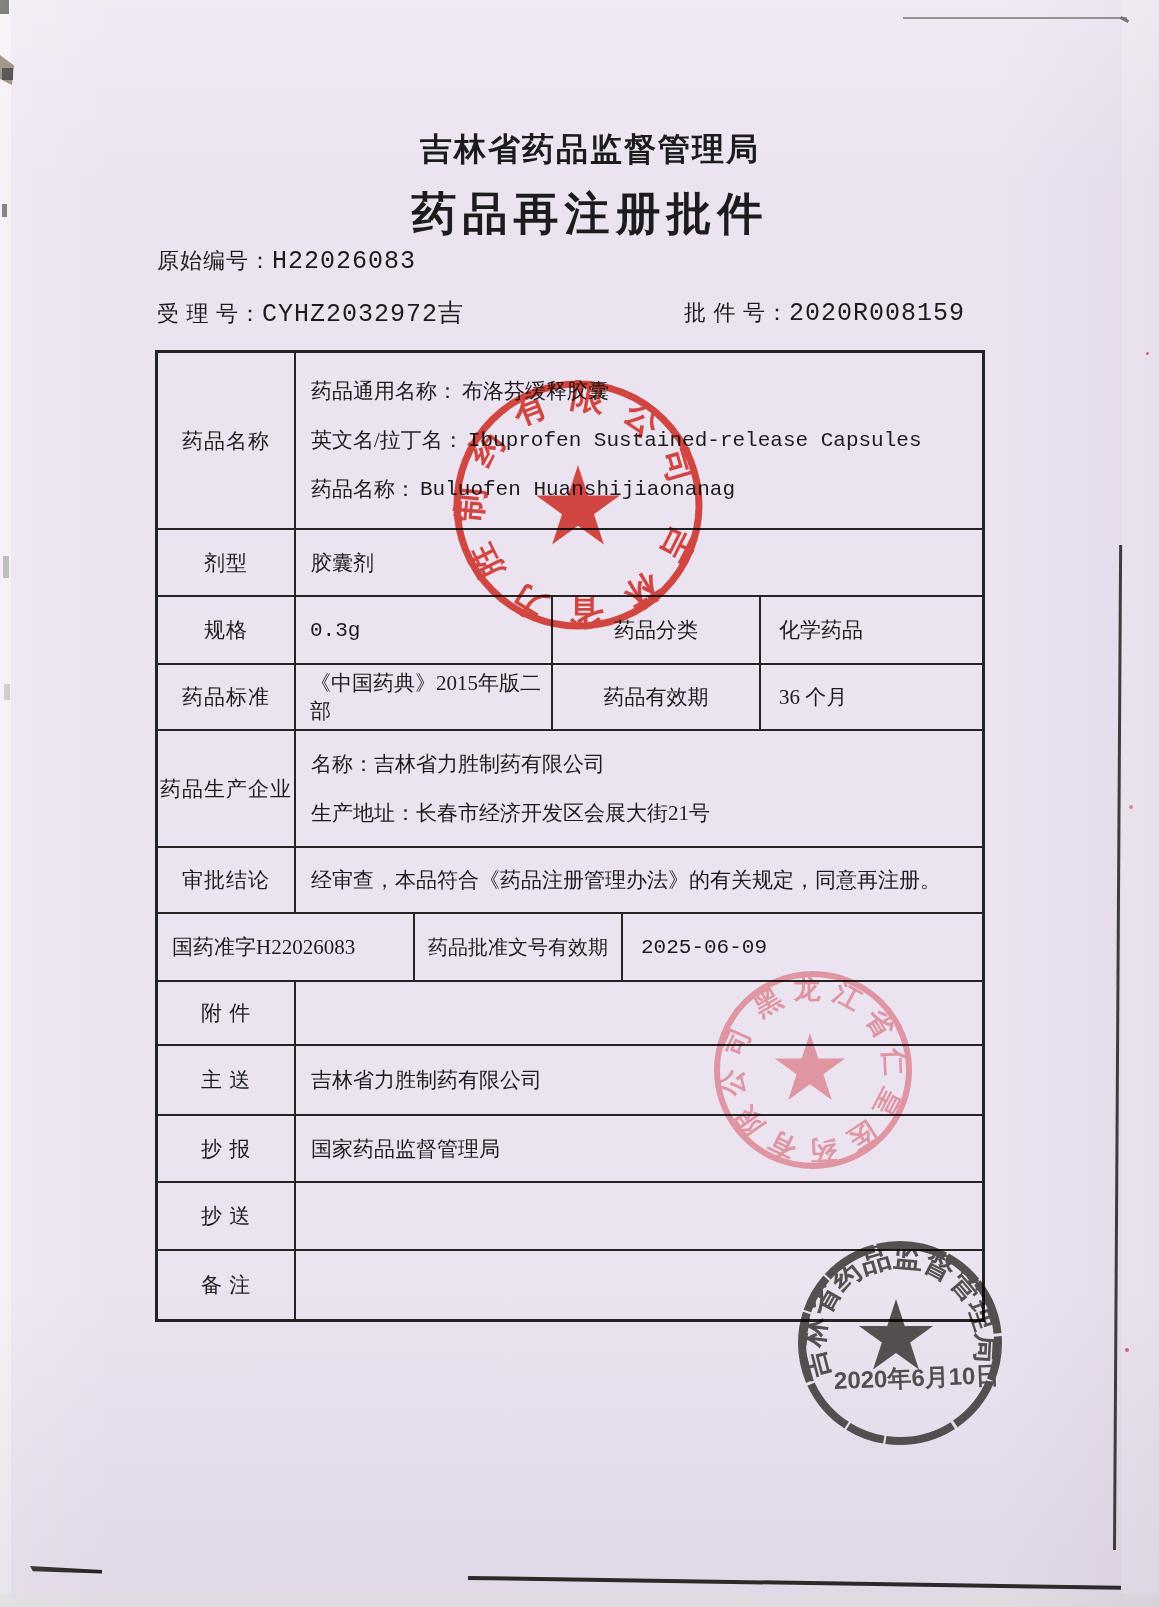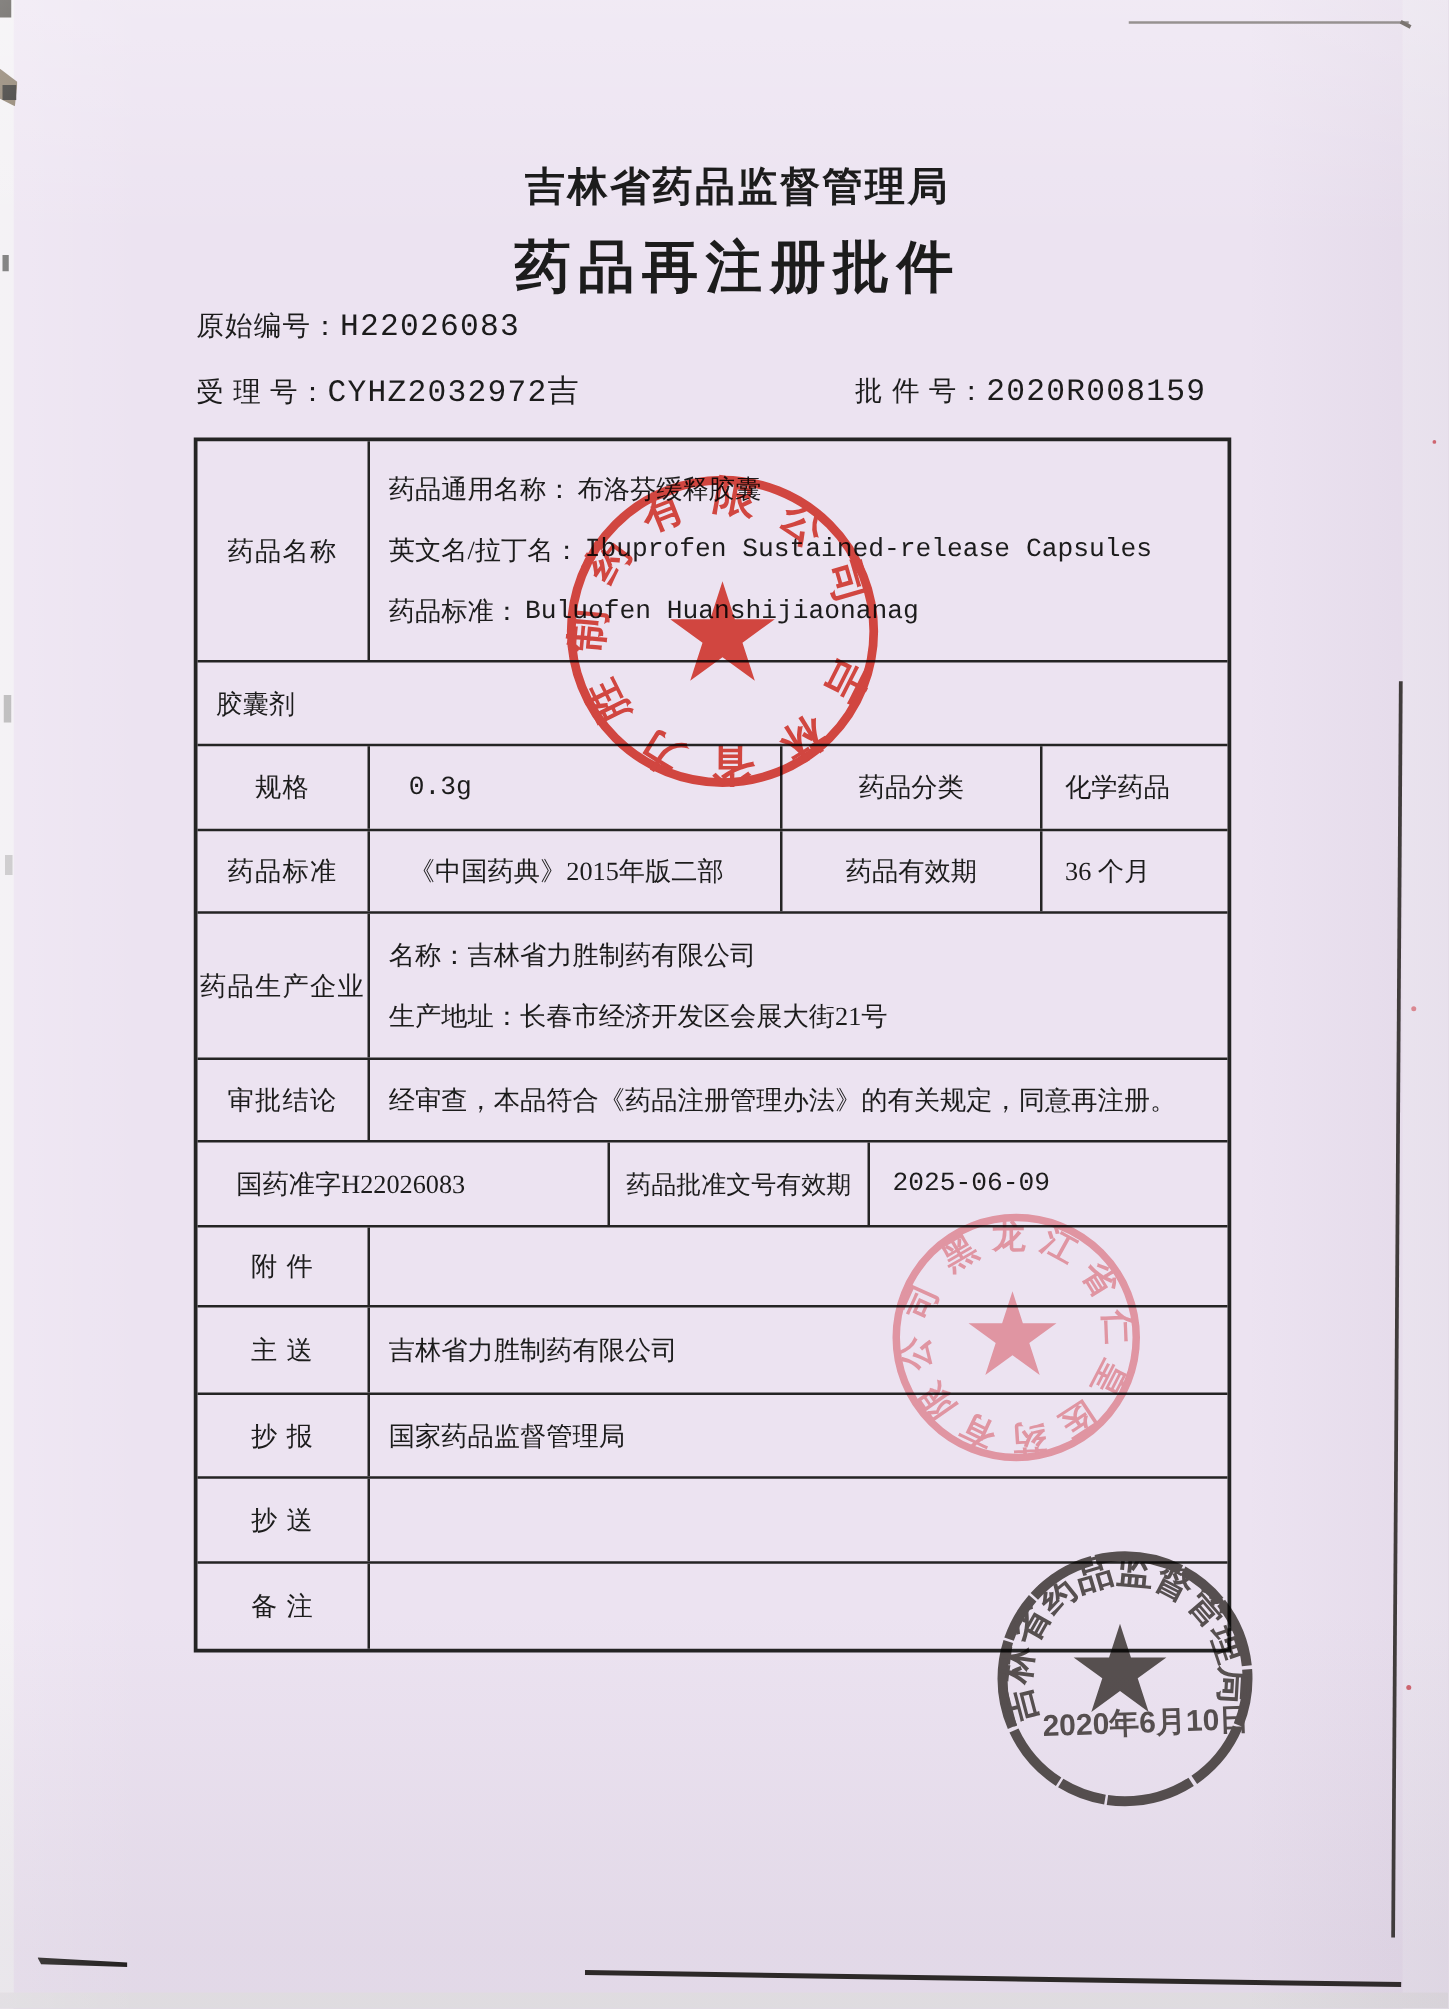--- a/index.html
+++ b/index.html
@@ -42,21 +42,21 @@
   .hdr-approval{left:684px;top:298px;}
   .mono{font-family:"Liberation Mono","DejaVu Sans Mono",monospace;font-size:25px;}
 
   
   .doc-table{left:155px;top:350px;width:830px;border:3px solid #242424;z-index:6;box-sizing:border-box;background:transparent;}
   .row{display:flex;box-sizing:border-box;}
   .row + .row{border-top:2px solid #242424;}
   .cell{box-sizing:border-box;display:flex;align-items:center;font-size:21px;}
   .lab{width:138px;flex:none;justify-content:center;text-align:center;border-right:2px solid #242424;letter-spacing:1px;}
   .val{flex:1;padding-left:15px;}
-  .val1{width:328px;flex:none;padding-left:31px;}
+  .val1{width:255px;flex:none;padding-left:14px;}
   .lab2{width:208px;flex:none;justify-content:center;border-left:2px solid #242424;}
   .val2{flex:1;border-left:2px solid #242424;padding-left:18px;}
   .multiline{flex-direction:column;align-items:flex-start;justify-content:center;}
   .multiline .line{line-height:49px;display:flex;white-space:nowrap;}
   .line .lbl{margin-right:4px;}
   .latin{font-family:"Liberation Mono","DejaVu Sans Mono",monospace;font-size:21px;}
   .r1{height:175px;} .r2{height:67px;} .r3{height:68px;} .r4{height:66px;}
   .r5{height:117px;} .r6{height:66px;} .r7{height:68px;} .r8{height:64px;}
   .r9{height:70px;} .r10{height:67px;} .r11{height:68px;} .r12{height:70px;}
 
@@ -110,27 +110,28 @@
       <div class="cell val multiline">
         <div class="line">
             <span class="lbl">药品通用名称：</span>
             <span>布洛芬缓释胶囊</span>
           </div>
         <div class="line">
             <span class="lbl">英文名/拉丁名：</span>
             <span class="latin">Ibuprofen Sustained-release Capsules</span>
           </div>
         <div class="line">
-            <span class="lbl">药品标准：</span>
+            <span class="lbl">药品名称：</span>
             <span class="latin">Buluofen Huanshijiaonanag</span>
           </div>
       </div>
     </div>
 
     <div class="row r2">
+      <div class="cell lab">剂型</div>
       <div class="cell val">胶囊剂</div>
     </div>
 
     <div class="row r3">
       <div class="cell lab">规格</div>
       <div class="cell val1 latin">0.3g</div>
       <div class="cell lab2">药品分类</div>
       <div class="cell val2">化学药品</div>
     </div>
 

